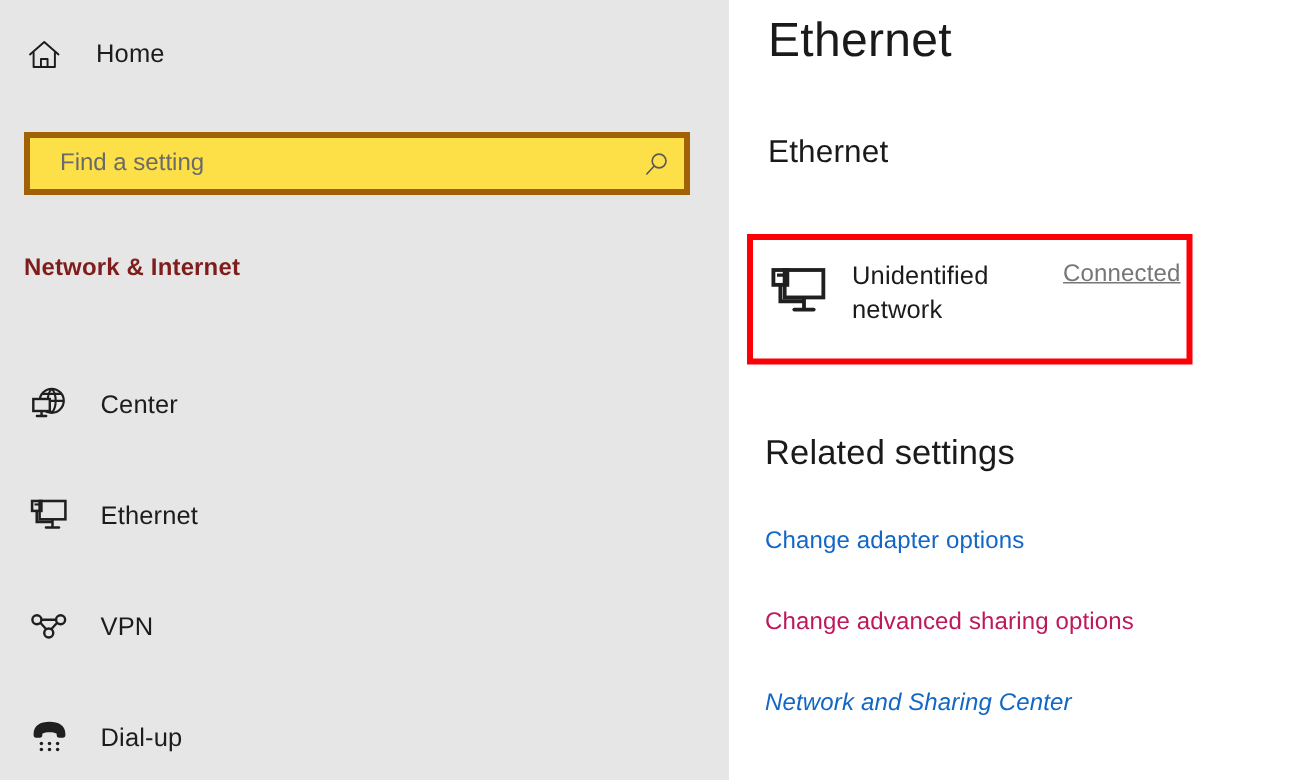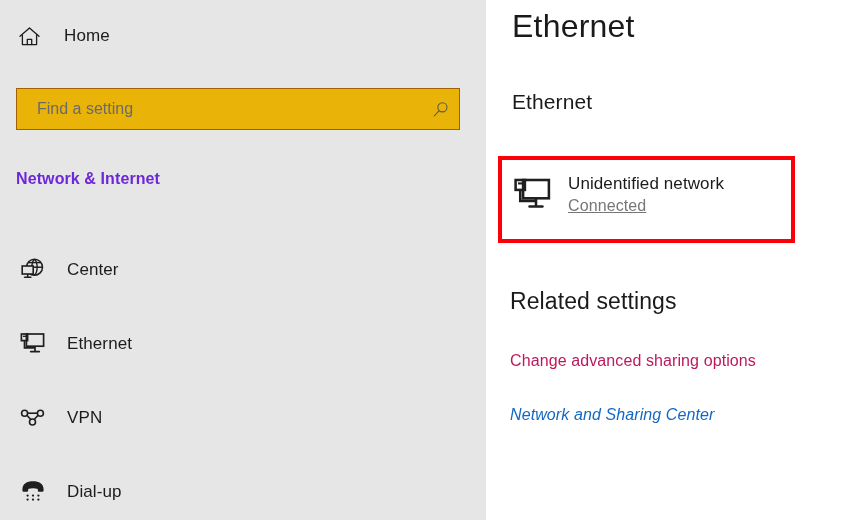--- a/index.html
+++ b/index.html
@@ -53,22 +53,22 @@
     color: #1c1c1c;
     letter-spacing: .1px;
   }
 
   .search-box {
     position: absolute;
     left: 16px;
     top: 88px;
     width: 444px;
     height: 42px;
-    border: 1px solid #a16207;
-    background: #eab308;
+    border: 4px solid #a16207;
+    background: #fde047;
     box-sizing: border-box;
     display: flex;
     align-items: center;
   }
   .search-input {
     border: 0;
     outline: 0;
     background: transparent;
     flex: 1;
     height: 100%;
@@ -89,21 +89,21 @@
     justify-content: center;
     flex: 0 0 38px;
   }
 
   .section-title {
     position: absolute;
     left: 16px;
     top: 170px;
     font-size: 16px;
     font-weight: bold;
-    color: #6d28d9;
+    color: #7f1d1d;
     letter-spacing: .1px;
     text-align: center;
   }
 
   .nav {
     position: absolute;
     left: 0;
     top: 248px;
     width: 486px;
   }
@@ -181,21 +181,21 @@
     height: 46px;
     display: flex;
     align-items: center;
     justify-content: center;
     flex: 0 0 46px;
     margin-right: 12px;
     margin-top: 2px;
   }
   .network-text {
     display: flex;
-    flex-direction: column;
+    flex-direction: row;
     justify-content: center;
     padding-top: 2px;
   }
   .network-name {
     font-size: 17px;
     color: #1b1b1b;
     line-height: 23px;
     letter-spacing: .1px;
   }
   .network-status {
@@ -347,18 +347,19 @@
         <span class="network-text">
           <span class="network-name">Unidentified network</span>
           <span class="network-status">Connected</span>
         </span>
       </div>
     </div>
 
     <div class="related-heading">Related settings</div>
 
     <div class="links">
+      <a class="link" style="color: rgb(18, 103, 198);">Change adapter options</a>
       <a class="link" style="color: #be185d;">Change advanced sharing options</a>
       <a class="link" style="color: rgb(18, 103, 198);">Network and Sharing Center</a>
     </div>
 
   </div>
 </div>
 
 </body></html>

